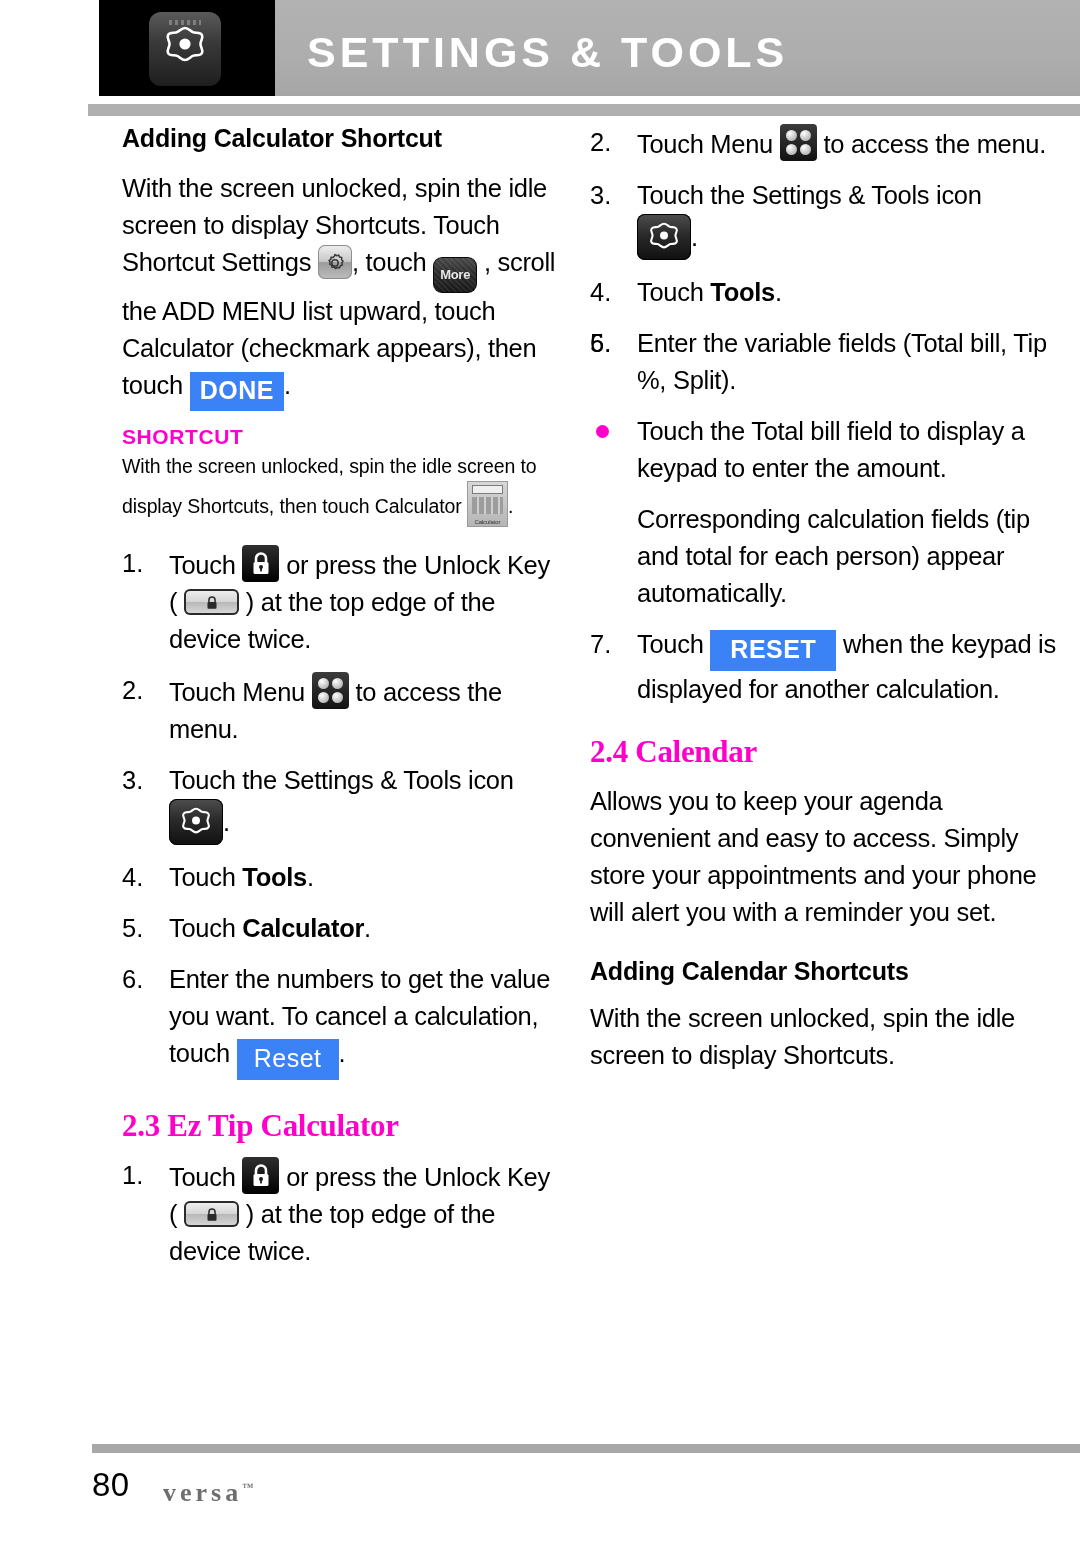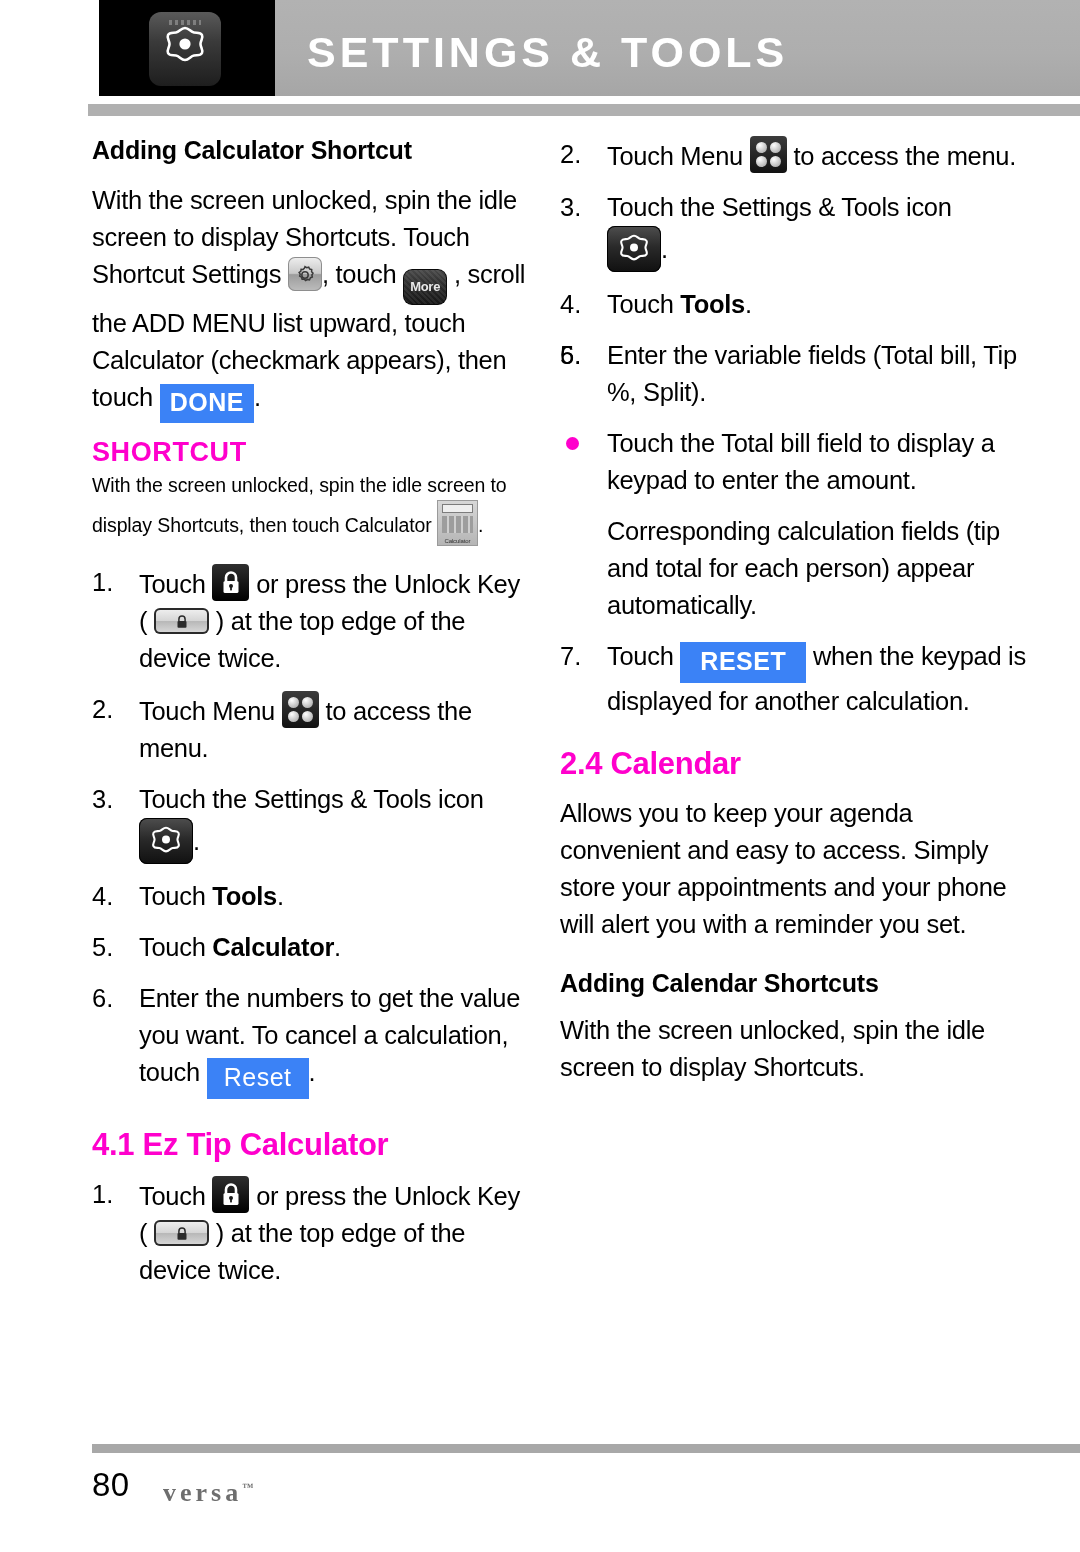--- a/index.html
+++ b/index.html
@@ -39,31 +39,31 @@
     font-size:43px;font-weight:bold;letter-spacing:4px;
     color:#ffffff;
     font-family:"Liberation Sans", sans-serif;
   }
   .header-rule{
     position:absolute;left:88px;top:104px;width:992px;height:12px;
     background:#b0b0b0;
   }
 
   
-  .col{position:absolute;top:136px;}
+  .col{position:absolute;top:124px;margin-left:30px;}
   .col-left{left:92px;width:440px;}
   .col-right{left:560px;width:470px;}
 
   h3.sub{
     font-size:25px;font-weight:bold;margin:0 0 17px 0;
     letter-spacing:-0.2px;
   }
   h2.section{
     font-size:31px;font-weight:bold;margin:0 0 13px 0;
-    color:#ff00cc;letter-spacing:-0.3px;
+    color:#ff00cc;letter-spacing:-0.3px;font-family:Liberation Serif, serif;
   }
   p.body{
     font-size:25.5px;line-height:37px;margin:0 0 14px 0;
     letter-spacing:-0.3px;
   }
 
   
   .item{position:relative;padding-left:47px;margin-bottom:14px;}
   .item .marker{
     position:absolute;left:0;top:0;width:40px;
@@ -76,21 +76,21 @@
     background:#ff00cc;vertical-align:middle;margin-top:-4px;
   }
   .indent-para{padding-left:47px;margin-bottom:14px;}
   .indent-para .txt{font-size:25.5px;line-height:37px;letter-spacing:-0.3px;}
 
   b{font-weight:bold;}
 
   
   .note{margin:6px 0 18px 0;}
   .note-title{
-    font-size:27px;font-weight:bold;color:#ff00cc;letter-spacing:0.6px;
+    font-size:21px;font-weight:bold;color:#ff00cc;letter-spacing:0.6px;
     margin-bottom:2px;
   }
   .note-body{font-size:19.5px;line-height:30px;letter-spacing:-0.1px;}
 
   
   .kbd{
     display:inline-block;background:#3b82f6;color:#fff;
     font-size:25px;font-weight:bold;line-height:1;
     padding:6px 10px 8px 10px;vertical-align:-5px;letter-spacing:0.5px;
   }
@@ -295,21 +295,21 @@
   </div>
 
   <div class="item">
     <span class="marker">6.</span>
     <span class="txt">
       <span>Enter the numbers to get the value you want. To cancel a calculation, touch</span>
       <span class="kbd lite">Reset</span><span>.</span>
     </span>
   </div>
 
-  <h2 class="section" style="margin-top:28px;">4.1 Ez Tip Calculator</h2>
+  <h2 class="section" style="margin-top:28px;">2.3 Ez Tip Calculator</h2>
 
 
   <div class="item">
     <span class="marker">1.</span>
     <span class="txt">
       <span>Touch</span>
       <span class="ic ic-lock">
         <svg class="padlock" width="24" height="26" viewBox="0 0 24 26">
           <path d="M7 11 V7.5 a5 5 0 0 1 10 0 V11" fill="none" stroke="#fff" stroke-width="2.6"></path>
           <rect x="4.5" y="11" width="15" height="12" rx="1.6" fill="#fff"></rect>

